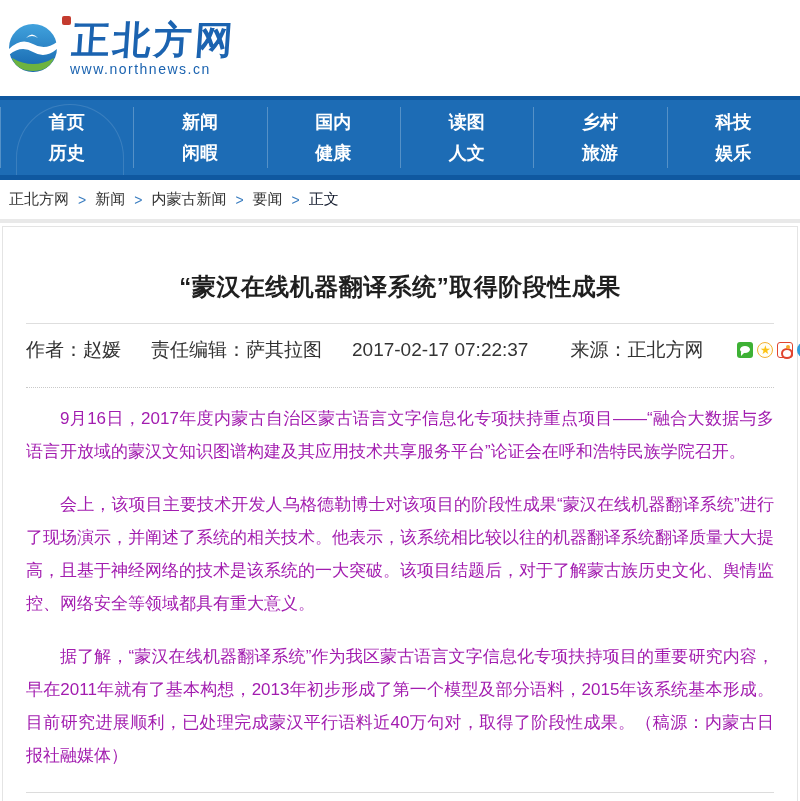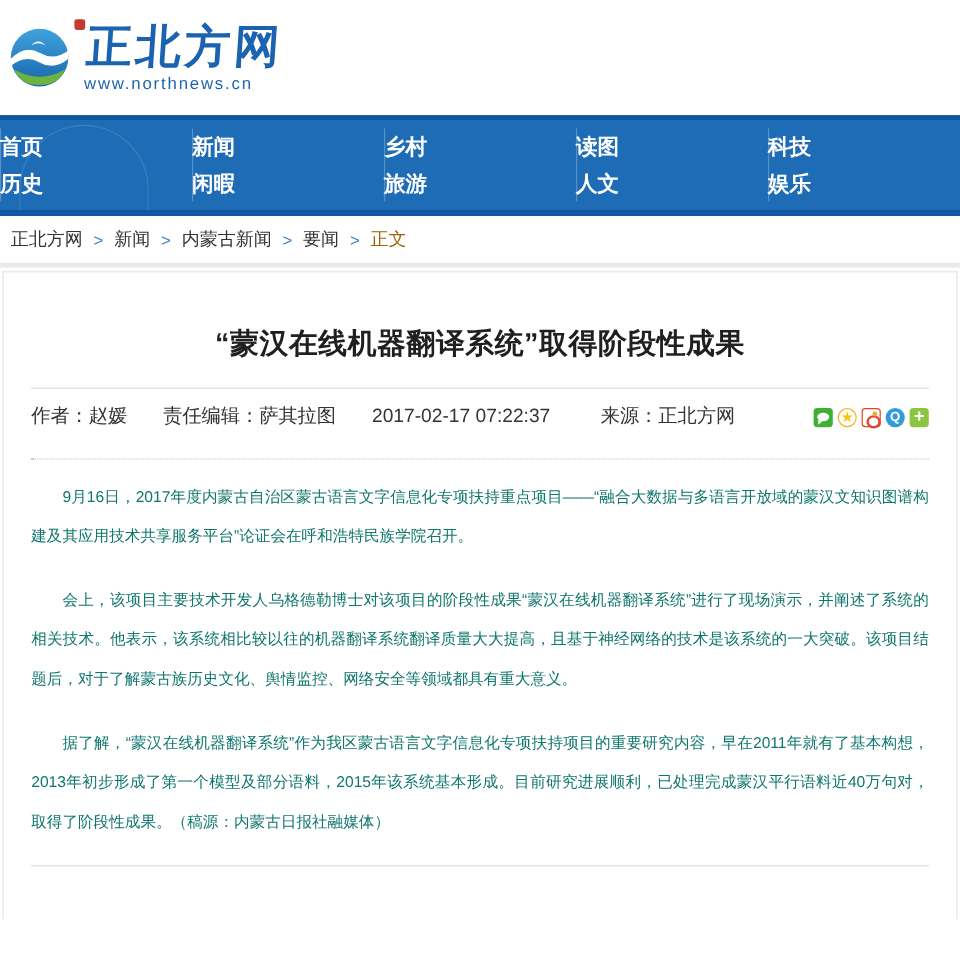--- a/index.html
+++ b/index.html
@@ -25,54 +25,54 @@
   .phone-icon.mobile::before { content:""; width:8px; height:8px; border:1.5px solid #8cc4e9; border-radius:50%; left:2px; top:6px; }
   .mail-icon { color:#8cc4e9; font-size:22px; line-height:20px; }
   .date-group { display:flex; align-items:center; margin-left:8px; font-size:17px; color:#4d4d4d; }
   .clock-icon { color:#c9c9c9; font-size:16px; margin-right:6px; }
   .weekday { margin-left:14px; }
   .header-end-divider { width:1px; height:42px; background:#ddd; margin-left:auto; margin-right:20px; }
 
   
   .main-nav { height:84px; background:#1d6cb5; border-top:4px solid #0f58a0; border-bottom:5px solid #0f58a0; display:flex; position:relative; overflow:hidden; }
   .nav-arch { position:absolute; left:16px; top:4px; width:108px; height:80px; border:1px solid rgba(255,255,255,0.13); border-bottom:none; border-radius:54px 54px 0 0; pointer-events:none; }
-  .nav-item { flex:1; display:flex; flex-direction:column; justify-content:center; color:#fff; font-size:18px; font-weight:bold; line-height:31px; text-decoration:none; position:relative; cursor:pointer; z-index:1; }
+  .nav-item { flex:1; display:flex; flex-direction:column; align-items:center; justify-content:center; color:#fff; font-size:18px; font-weight:bold; line-height:31px; text-decoration:none; position:relative; cursor:pointer; z-index:1; }
   .nav-item:not(:first-child)::before { content:""; position:absolute; left:0; top:7px; bottom:7px; width:1px; background:rgba(255,255,255,0.25); }
 
   
   .breadcrumb { height:39px; display:flex; align-items:center; padding-left:9px; font-size:15px; color:#333; background:#fff; }
   .bc-item { cursor:pointer; }
   .bc-sep { color:#3a7dc0; margin:0 9px; font-size:14px; }
-  .bc-current { color:#a16207; cursor:default; }
+  .bc-current { color:#0f172a; cursor:default; }
   .gray-band { height:4px; background:#e9e9e9; width:100%; }
 
   
   .content-box { margin:3px 2px 0; border:1px solid #e4e4e4; border-bottom:none; background:#fff; min-height:540px; padding:18px 23px; }
   .article-title { text-align:center; font-size:24px; font-weight:bold; color:#1f1f1f; margin-top:26px; line-height:32px; letter-spacing:0.5px; }
   .meta-divider { border-top:1px solid #dedede; margin-top:20px; }
-  .meta-row { display:flex; align-items:center; padding-top:13px; font-size:16px; color:#333; white-space:nowrap; }
+  .meta-row { display:flex; align-items:center; padding-top:13px; font-size:19px; color:#333; white-space:nowrap; }
   .meta-item { margin-right:30px; }
   .meta-item.time { margin-right:42px; }
   .share-icons { margin-left:auto; display:flex; align-items:center; }
   .si { width:16px; height:16px; border-radius:3px; margin-left:4px; position:relative; display:inline-block; cursor:pointer; }
   .si-wechat { background:#3eb135; }
   .si-wechat::before { content:""; position:absolute; left:3px; top:4px; width:10px; height:7px; background:#fff; border-radius:50%; }
   .si-wechat::after { content:""; position:absolute; left:4px; top:10px; border:2px solid transparent; border-top-color:#fff; border-left-color:#fff; }
   .si-qzone { background:#fffef4; border:1px solid #f3b132; border-radius:50%; }
   .si-qzone::before { content:"★"; position:absolute; left:0; right:0; top:-1px; text-align:center; color:#fdc211; font-size:12px; line-height:16px; }
   .si-weibo { background:#fff; border:1px solid #e0442f; }
   .si-weibo::before { content:""; position:absolute; left:3px; top:5px; width:8px; height:7px; border:2px solid #e0442f; border-radius:50%; }
   .si-weibo::after { content:""; position:absolute; right:2px; top:2px; width:4px; height:4px; background:#f6a62a; border-radius:50%; }
   .si-qq { background:#2f9ddd; border-radius:50%; }
   .si-qq::before { content:"Q"; position:absolute; left:0; right:0; top:0; text-align:center; color:#fff; font-size:11px; font-weight:bold; line-height:16px; }
   .si-more { background:#8cc541; }
   .si-more::before { content:"+"; position:absolute; left:0; right:0; top:0; text-align:center; color:#fff; font-size:15px; font-weight:bold; line-height:15px; }
   .dotted-divider { border-top:1px dotted #c9c9c9; margin-top:24px; }
 
-  .article-body p { font-size:13px; line-height:33px; color:#0f766e; text-indent:2em; text-align:justify; margin:14px 0 20px; }
+  .article-body p { font-size:17px; line-height:33px; color:#a21caf; text-indent:2em; text-align:justify; margin:14px 0 20px; }
   .bottom-divider { border-top:1px solid #dcdcdc; margin-top:10px; }
 </style>
 </head>
 <body>
 
 <div class="page">
 
   <header class="site-header">
     <div class="logo">
       <svg class="logo-mark" viewBox="0 0 50 50">
@@ -100,26 +100,30 @@
     <span class="nav-arch"></span>
     <a class="nav-item">
       <span>首页</span>
         <span>历史</span>
     </a>
     <a class="nav-item">
       <span>新闻</span>
         <span>闲暇</span>
     </a>
     <a class="nav-item">
-      <span>乡村</span>
-        <span>旅游</span>
+      <span>国内</span>
+        <span>健康</span>
     </a>
     <a class="nav-item">
       <span>读图</span>
         <span>人文</span>
+    </a>
+    <a class="nav-item">
+      <span>乡村</span>
+        <span>旅游</span>
     </a>
     <a class="nav-item">
       <span>科技</span>
         <span>娱乐</span>
     </a>
   </nav>
 
   <div class="breadcrumb">
     <span class="bc-item">正北方网</span>
     <span class="bc-sep">&gt;</span>

